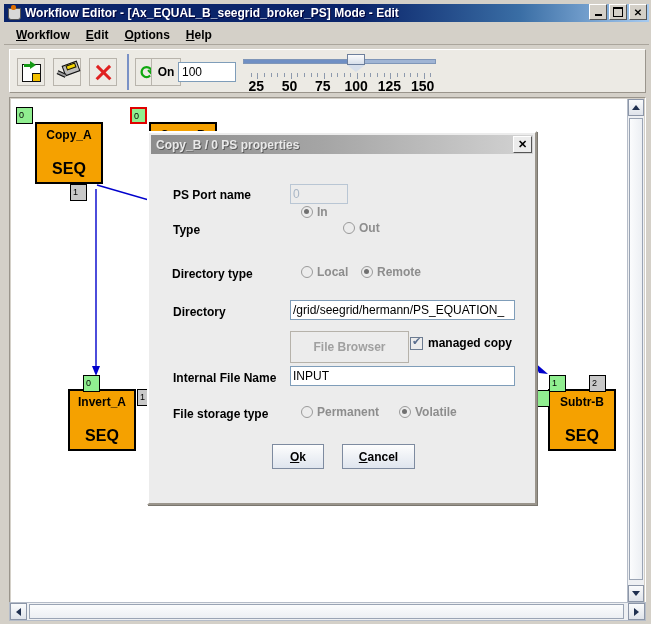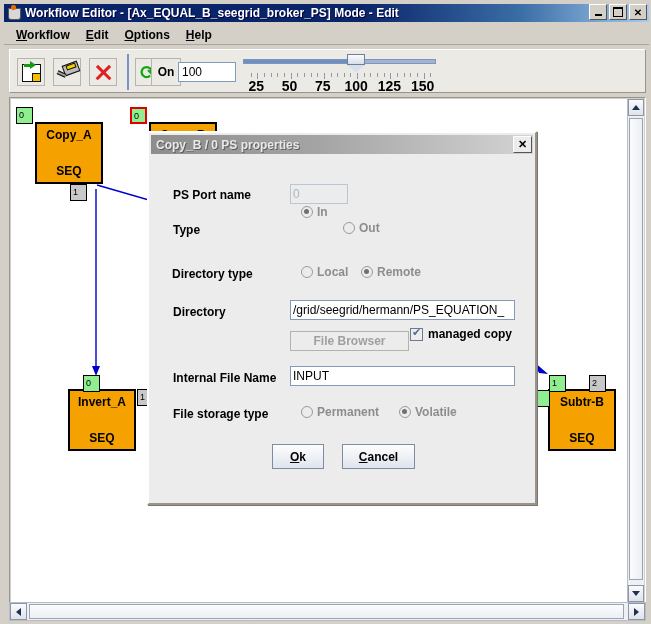--- a/index.html
+++ b/index.html
@@ -139,21 +139,21 @@
   #hsb .thumb{position:absolute;left:19px;top:1px;width:595px;height:15px;
       background:linear-gradient(to bottom,#fbfcfd,#eceff3);
       border:1px solid #9aa4b4;box-sizing:border-box;cursor:pointer;}
 
   
   .node{position:absolute;background:#f5a100;border:2px solid #000;box-sizing:border-box;
         cursor:pointer;}
   .node .nm{position:absolute;left:0;right:0;top:4px;text-align:center;
         font-weight:bold;font-size:12px;color:#000;}
   .node .sq{position:absolute;left:0;right:0;bottom:4px;text-align:center;
-        font-weight:bold;font-size:12px;color:#000;}
+        font-weight:bold;font-size:16px;color:#000;}
   .port{position:absolute;width:17px;height:17px;box-sizing:border-box;
         border:1px solid #000;font-size:9px;line-height:15px;color:#000;
         padding-left:2px;cursor:pointer;}
   .port.green{background:#90ee90;}
   .port.grey{background:#c8c8c8;}
   .port.sel{border:2px solid #e00000;}
   svg.edges{position:absolute;left:0;top:0;width:616px;height:503px;pointer-events:none;}
 
   
   #dlg{position:absolute;left:145px;top:129px;width:390px;height:374px;
@@ -385,22 +385,22 @@
       <span class="rl">Local</span>
     </div>
     <div class="radio on" style="left:212px;top:132px;">
       <span class="dot"></span>
       <span class="rl">Remote</span>
     </div>
 
     <div class="lbl" style="left:24px;top:172px;">Directory</div>
     <input class="tfield" style="left: 141px; top: 167px; width: 225px;" type="text" value="/grid/seegrid/hermann/PS_EQUATION_">
 
-    <div class="btn dis" style="left:141px;top:198px;width:119px;height:20px;">File Browser</div>
-    <div class="chk on" style="left:261px;top:194px;">
+    <div class="btn dis" style="left:141px;top:198px;width:119px;height:32px;">File Browser</div>
+    <div class="chk on" style="left:261px;top:203px;">
       <span class="bx"></span>
       <span class="cl">managed copy</span>
     </div>
 
     <div class="lbl" style="left:24px;top:238px;">Internal File Name</div>
     <input class="tfield" style="left: 141px; top: 233px; width: 225px;" type="text" value="INPUT">
 
     <div class="lbl" style="left:24px;top:274px;">File storage type</div>
     <div class="radio" style="left:152px;top:272px;">
       <span class="dot"></span>

